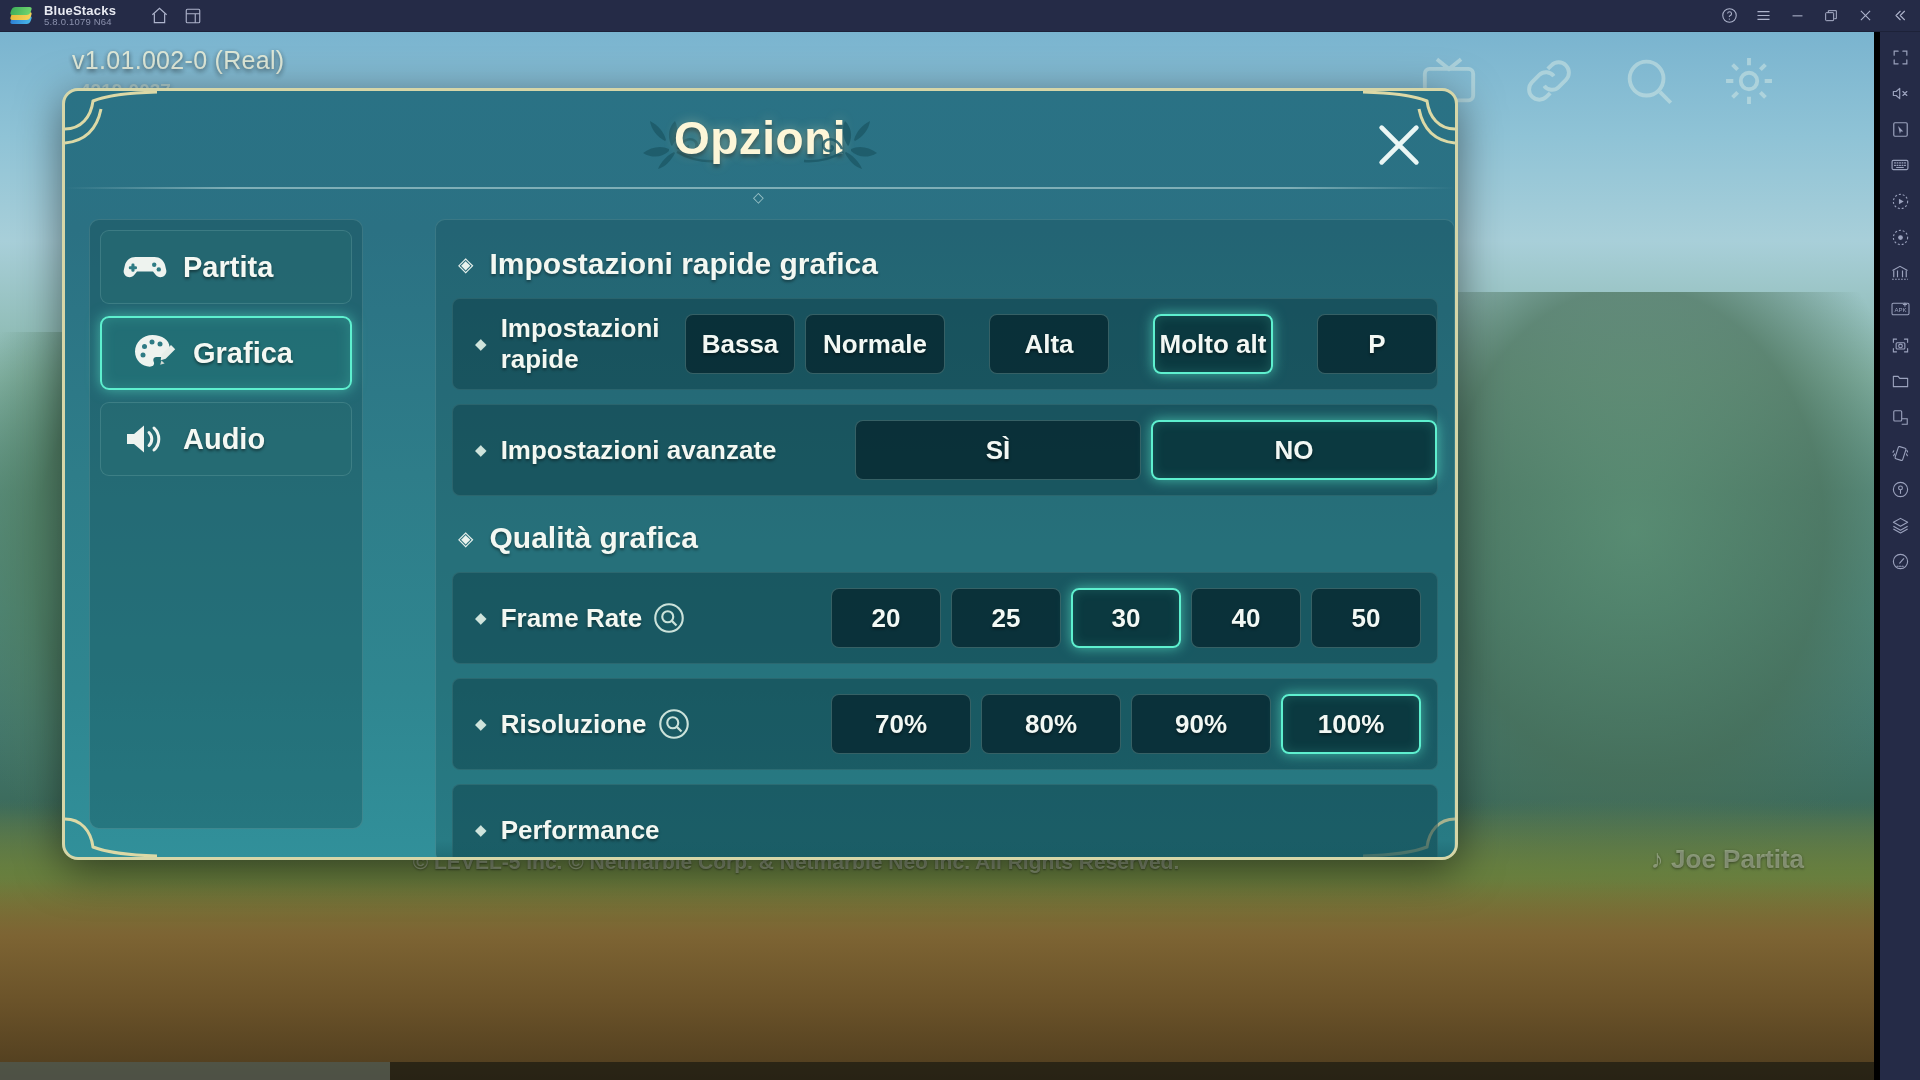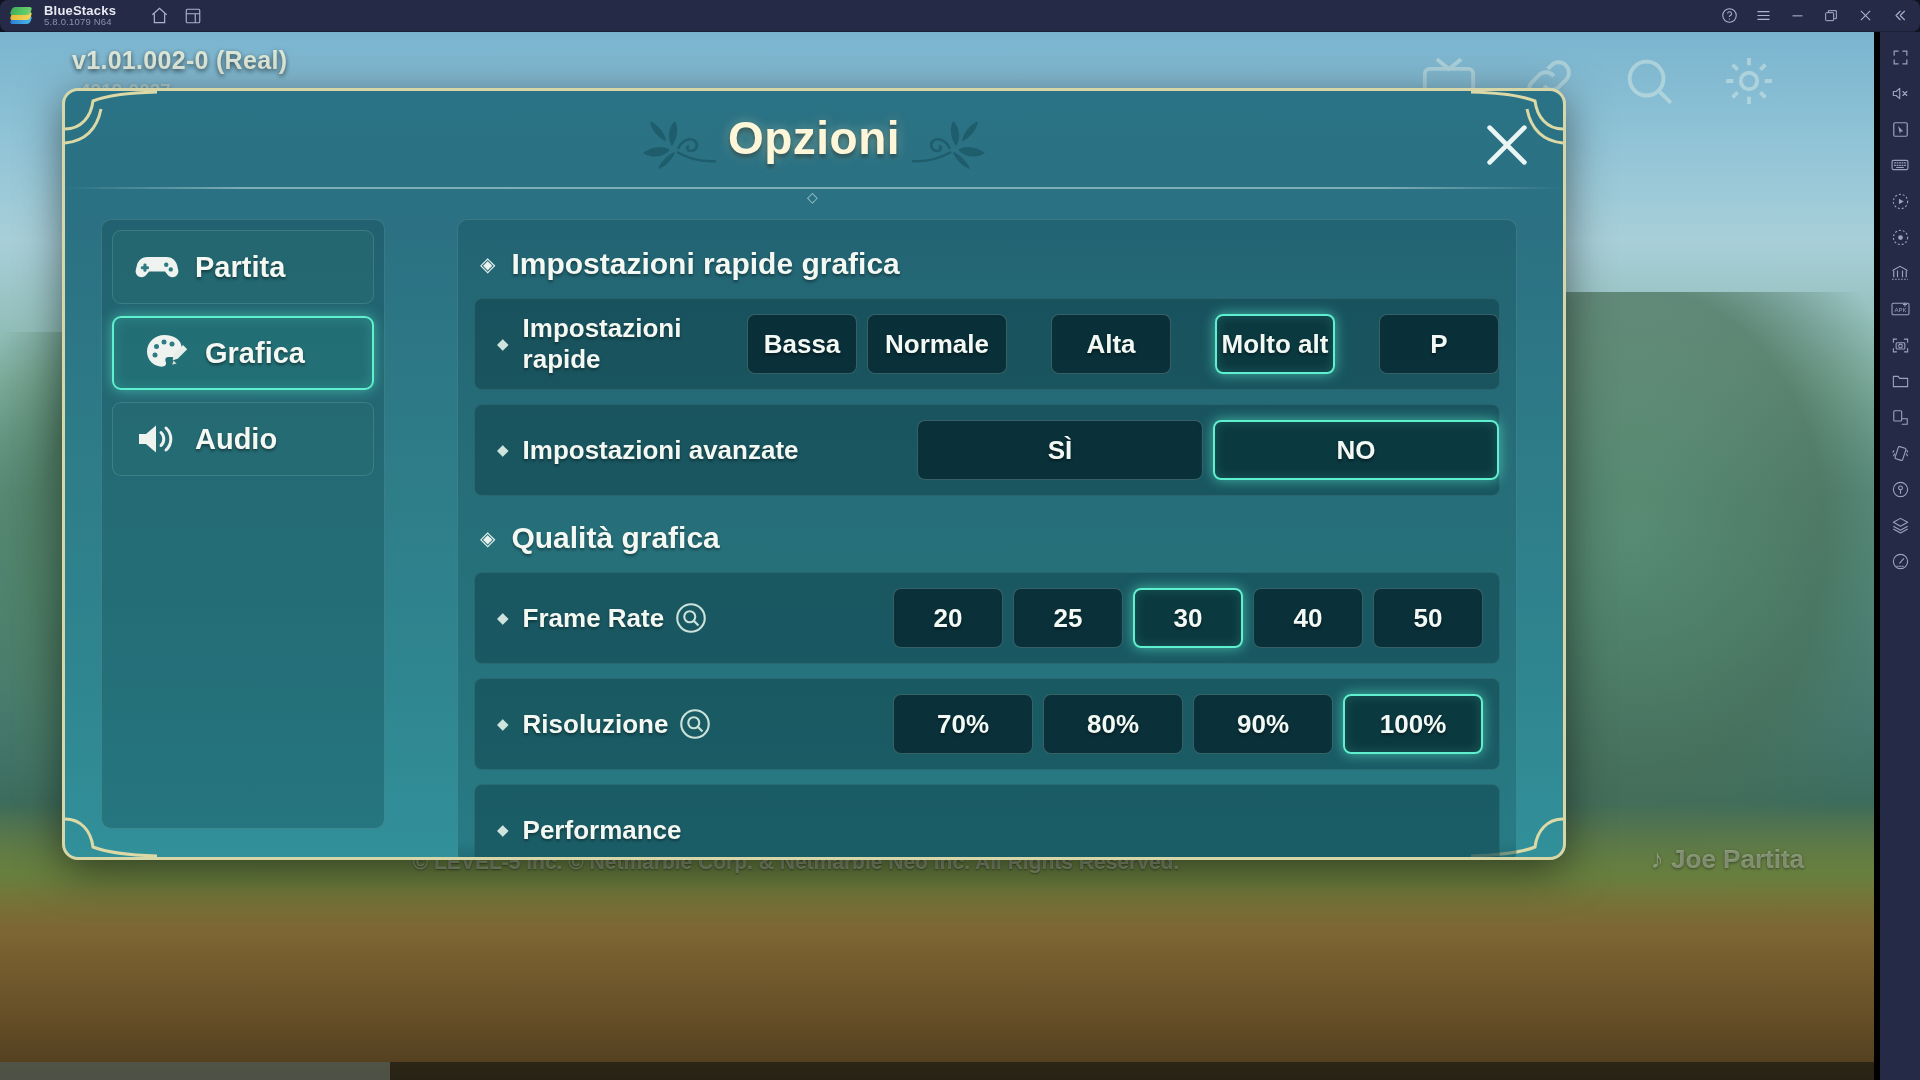--- a/index.html
+++ b/index.html
@@ -10,21 +10,20 @@
     position: relative;
   }
 
   
   #bs-titlebar {
     position: absolute; top: 0; left: 0; width: 1920px; height: 32px;
     background: #252b47;
     display: flex; align-items: center;
     z-index: 100;
     border-bottom: 1px solid #1d2239;
-    border-radius: 8px;
   }
   #bs-logo {
     width: 22px; height: 22px; margin-left: 10px; position: relative; flex: none;
   }
   #bs-logo .l1, #bs-logo .l2, #bs-logo .l3 {
     position: absolute; left: 1px; width: 20px; height: 8px; border-radius: 3px;
     transform: skewX(-20deg);
   }
   #bs-logo .l3 { top: 11px; background: linear-gradient(90deg,#2d7fd4,#48b7e8); }
   #bs-logo .l2 { top: 7px;  background: linear-gradient(90deg,#e8b93a,#f2d35a); }
@@ -80,21 +79,21 @@
     position:absolute; left:0; bottom:0; width:100%; height:200px;
     background: linear-gradient(180deg, rgba(120,100,50,0) 0%, #7d6433 28%, #6a5229 62%, #4e3c1e 100%);
   }
   #game .grass {
     position:absolute; left:0; bottom:150px; width:100%; height:130px;
     background: linear-gradient(180deg, rgba(90,120,60,0) 0%, rgba(104,128,60,.85) 55%, rgba(120,120,55,.9) 100%);
   }
 
   #game-version {
     position: absolute; left: 72px; top: 14px;
-    color: #e3ead8; font-size: 25px; font-weight: bold;
+    color: #e3ead8; font-size: 25px; font-weight: normal;
     text-shadow: 0 2px 5px rgba(0,0,0,.65);
     letter-spacing: .3px;
     opacity: .95;
   }
   #game-build {
     position: absolute; left: 80px; top: 48px;
     color: #cfd8c4; font-size: 19px; font-weight: bold;
     text-shadow: 0 2px 5px rgba(0,0,0,.6);
     opacity: .55;
   }
@@ -129,21 +128,21 @@
     text-shadow: 0 1px 3px rgba(0,0,0,.45);
   }
   #game-bottombar {
     position:absolute; left:0; bottom:0; width:1874px; height:18px;
     background: rgba(10,14,12,.55);
   }
   #game-bottombar .fill { width: 390px; height:100%; background: rgba(150,170,160,.35); }
 
   
   #modal {
-    position: absolute; left: 62px; top: 56px; width: 1504px; height: 772px;
+    position: absolute; left: 62px; top: 56px; width: 1396px; height: 772px;
     border-radius: 16px;
     background: linear-gradient(180deg, #2a7285 0%, #2b7183 18%, #2e7d89 50%, #2f8690 78%, #31909a 100%);
     border: 3px solid #d6d6a8;
     box-shadow: 0 10px 44px rgba(0,0,0,.5);
     overflow: hidden;
     z-index: 50;
   }
   
   .corner {
     position:absolute; width: 96px; height: 64px; pointer-events:none;
@@ -174,21 +173,21 @@
   #modal-divider {
     position:absolute; left: 0; top: 96px; width: 100%; height: 2px;
     background: linear-gradient(90deg, rgba(190,220,220,0) 0%, rgba(195,225,224,.55) 12%,
                 rgba(195,225,224,.55) 88%, rgba(190,220,220,0) 100%);
   }
   #modal-diamond {
     position:absolute; left:0; width:100%; top: 98px; text-align:center;
     color: rgba(210,235,232,.7); font-size: 14px; letter-spacing: 3px;
   }
 
-  #modal-body { position:absolute; left:12px; top: 118px; width: 100%; height: 654px; display:flex;gap:48px; }
+  #modal-body { position:absolute; left:0; top: 118px; width: 100%; height: 654px; display:flex;gap:48px; }
 
   
   #nav {
     margin-left: 24px; margin-top: 10px; width: 284px; height: 610px;
     background: rgba(12,62,70,.30);
     border: 1px solid rgba(150,200,200,.22);
     border-radius: 10px;
     padding: 10px 10px 0 10px;
   }
   .nav-item {

